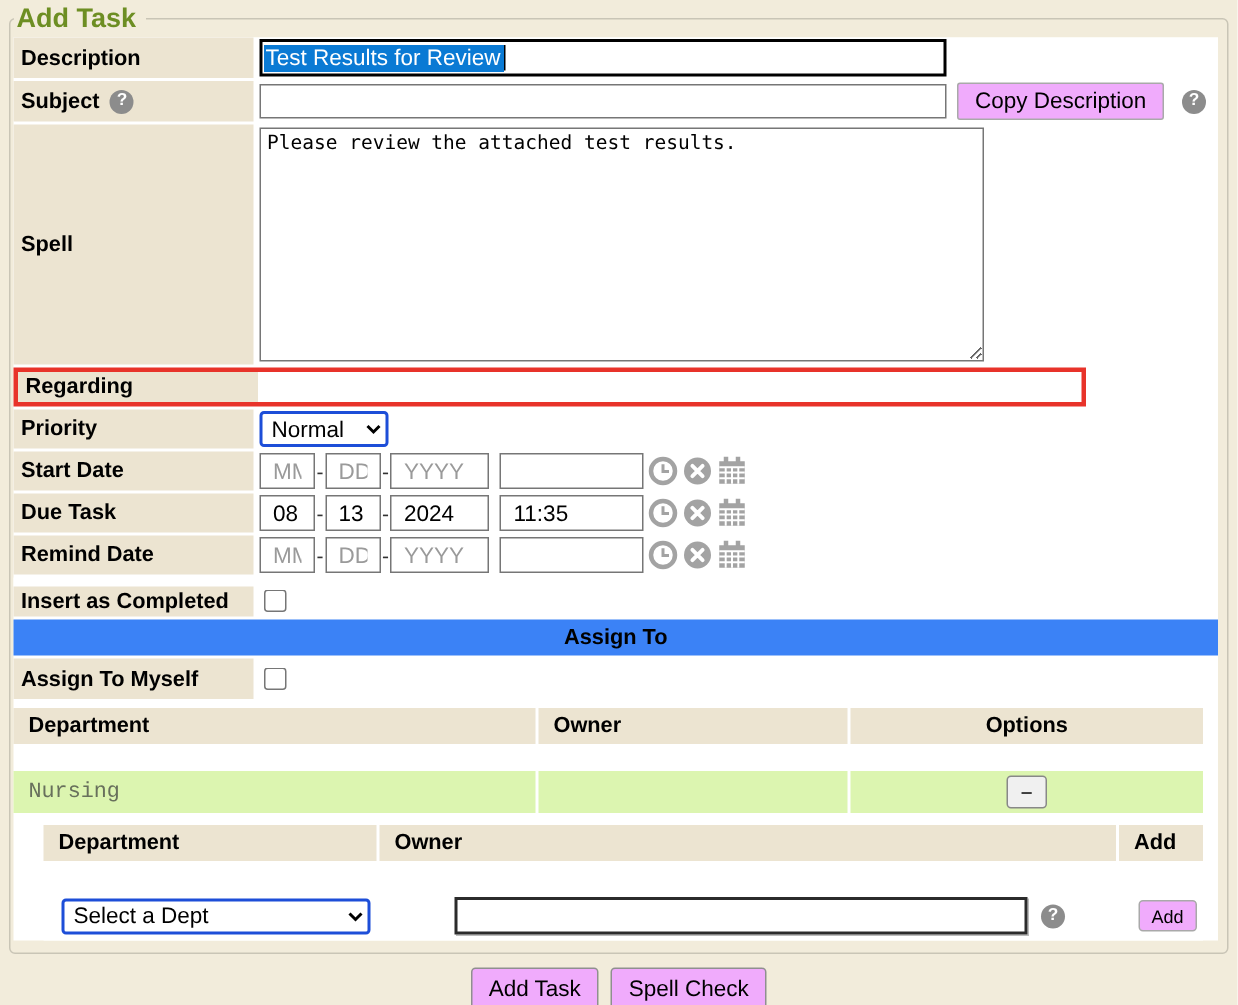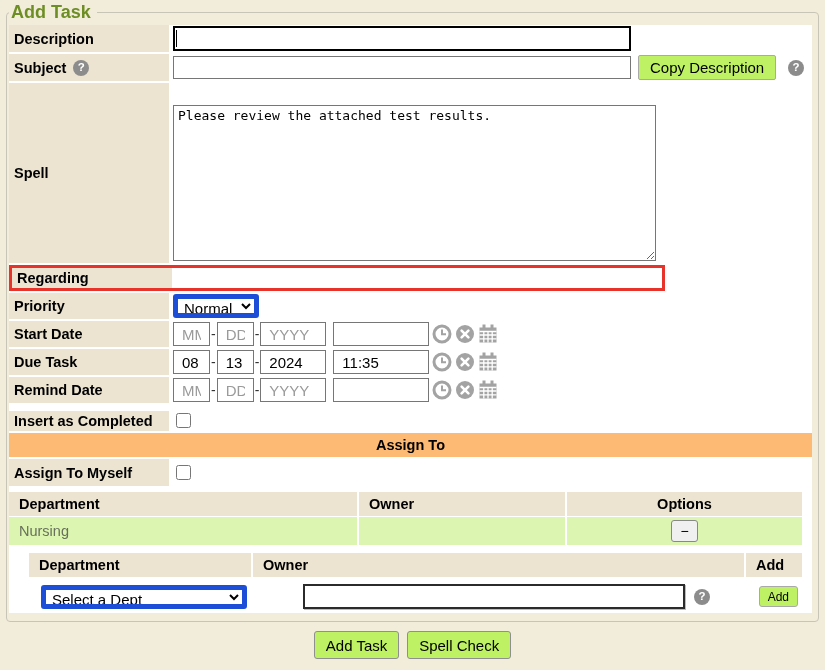--- a/index.html
+++ b/index.html
@@ -35,73 +35,73 @@
   .ti { border:1px solid #767676; background:#fff; height:23px; font-size:15px; padding:1px 3px; font-family:"Liberation Sans",sans-serif; }
   .ti::placeholder { color:#9a9a9a; opacity:1; }
   .desc-box {
     width:458px; height:25px; border:2px solid #000; background:#fff;
     display:flex; align-items:center; padding:0 1px; font-size:15px; cursor:text;
   }
   .sel-text { background:#0a7ad4; color:#fff; padding:0 2px 1px 1px; }
   .caret { width:1px; height:17px; background:#000; }
   .subject-input { width:458px; }
   .btn {
-    background:#bef264; border:1px solid #a9a9a9; border-radius:2px;
+    background:#f0abfc; border:1px solid #a9a9a9; border-radius:2px;
     font-family:"Liberation Sans",sans-serif; font-size:15px; color:#000;
     padding:2px 11px; height:25px; cursor:pointer;
   }
   .help {
     width:16px; height:16px; border-radius:50%; background:#8c8c8c; color:#fff;
     font-size:11.5px; font-weight:bold; display:inline-flex; align-items:center;
     justify-content:center; flex:0 0 auto; line-height:1; cursor:default;
   }
   textarea.notes {
     width:483px; height:156px; margin:1px 0;
     font-family:"DejaVu Sans Mono", monospace; font-size:13px;
     border:1px solid #767676; padding:2px 4px; resize:both; color:#000;
   }
 
   
-  .frow.regarding { border:3px solid #e8332a; width:656px; margin-bottom:2px; }
+  .frow.regarding { border:3px solid #e8332a; width:715px; margin-bottom:2px; }
   .frow.regarding .fvalue { font-size:14.5px; color:#666; background:linear-gradient(#f4f4f4,#ffffff 55%); white-space:nowrap; }
   .reg-link { text-decoration:underline; color:#666; cursor:pointer; }
 
   select.sel {
     font-family:"Liberation Sans",sans-serif; font-size:15px;
-    height:24px; border:5px solid #1d4ed8; border-radius:3px; background:#fff; padding:0 2px;
+    height:24px; border:2px solid #1d4ed8; border-radius:3px; background:#fff; padding:0 2px;
   }
   .priority-select { width:86px; }
 
   
   .din { border:1px solid #767676; height:24px; font-size:15px; padding:1px 8px; font-family:"Liberation Sans",sans-serif; }
   .din::placeholder { color:#9a9a9a; opacity:1; }
   .din.mm, .din.dd { width:37px; }
   .din.yyyy { width:66px; }
   .din.time { width:96px; margin-left:7px; }
   .dash { margin:0 1px; color:#333; }
   .icon-btn { background:none; border:none; padding:0; margin-left:3px; cursor:pointer; display:inline-flex; align-items:center; }
   .icon-btn svg { width:20px; height:20px; display:block; }
 
   input[type="checkbox"] { width:15px; height:15px; margin:2px 0 2px 3px; }
 
   .section-header {
-    background:#fdba74; text-align:center; font-weight:bold; font-size:14.5px;
+    background:#3b82f6; text-align:center; font-weight:bold; font-size:14.5px;
     padding:4px 0; margin-bottom:2px;
   }
 
   
   .atable1 { margin:6px 10px 0 0; }
-  .ahead { display:flex; gap:2px; margin-bottom:1px; }
+  .ahead { display:flex; gap:2px; margin-bottom:18px; }
   .hcell { background:#ece4d1; font-weight:bold; font-size:14.5px; padding:4px 10px; }
   .t1-dept { flex:0 0 348px; }
   .t1-owner { flex:0 0 206px; }
   .t1-opts { flex:1; text-align:center; }
   .arow { display:flex; gap:2px; }
   .gcell { background:#dcf5b0; padding:3px 10px; color:#68705c; font-size:14.5px; display:flex; align-items:center; }
-  .t1r-dept { flex:0 0 348px; }
+  .t1r-dept { flex:0 0 348px;font-family:Liberation Mono, monospace; }
   .t1r-owner { flex:0 0 206px; }
   .t1r-opts { flex:1; justify-content:center; }
   .minus-btn {
     width:27px; height:22px; background:#f0f0f0; border:1px solid #888;
     border-radius:3px; font-size:14px; line-height:1; cursor:pointer; color:#000;
   }
 
   .atable2 { margin:8px 10px 0 20px; }
   .t2-dept { flex:0 0 222px; }
   .t2-owner { flex:1; }
@@ -122,20 +122,21 @@
   <legend>Add Task</legend>
 
   <div class="formtable">
 
     <div class="frow">
       <div class="flabel">
           <span>Description</span>
         </div>
       <div class="fvalue">
         <div class="desc-box">
+          <span class="sel-text">Test Results for Review</span>
           <span class="caret"></span>
         </div>
       </div>
     </div>
 
     <div class="frow">
       <div class="flabel">
         <span>Subject</span>
         <span class="help">?</span>
       </div>
@@ -143,21 +144,21 @@
         <input class="ti subject-input" type="text" value="" style="">
         <button class="btn" style="margin-left:7px;">Copy Description</button>
         <span class="help" style="margin-left:auto; margin-right:6px;">?</span>
       </div>
     </div>
 
     <div class="frow">
       <div class="flabel">
           <span>Spell</span>
         </div>
-      <div class="fvalue" style="align-items:center;margin-top:20px;">
+      <div class="fvalue" style="align-items:center;">
         <textarea class="notes" spellcheck="false" style="">Please review the attached test results.</textarea>
       </div>
     </div>
 
     <div class="frow regarding">
       <div class="flabel">
           <span>Regarding</span>
         </div>
     </div>
 

